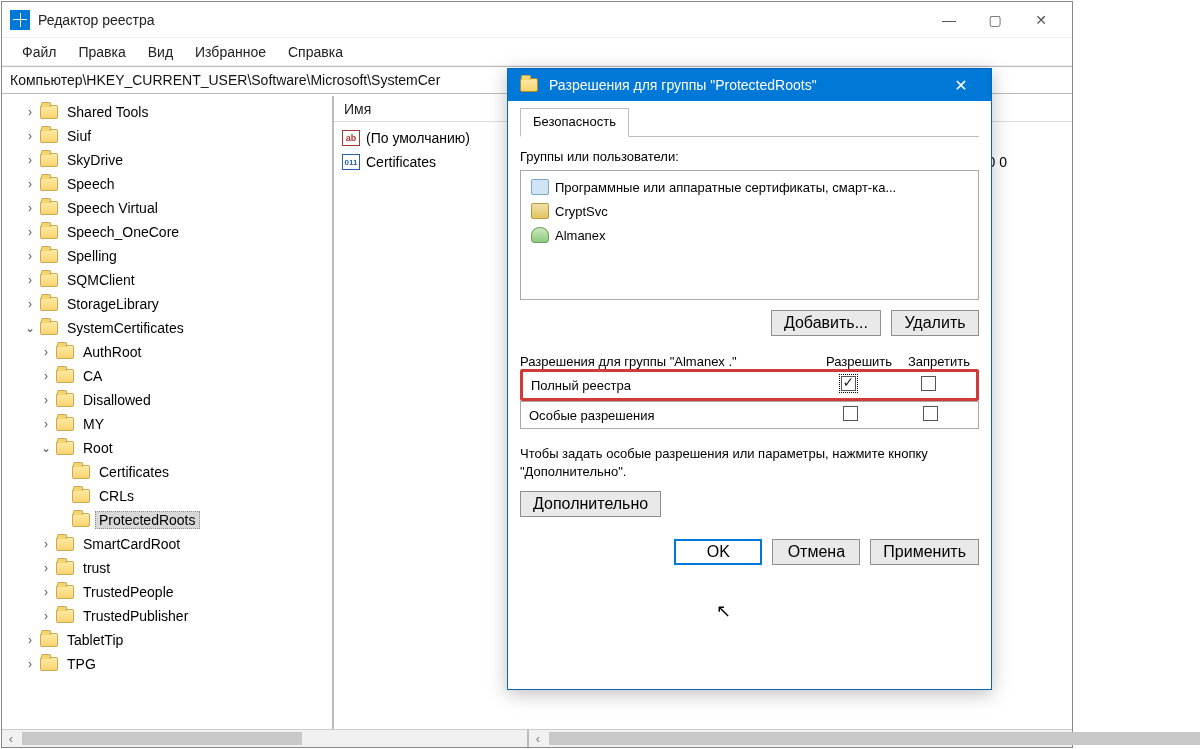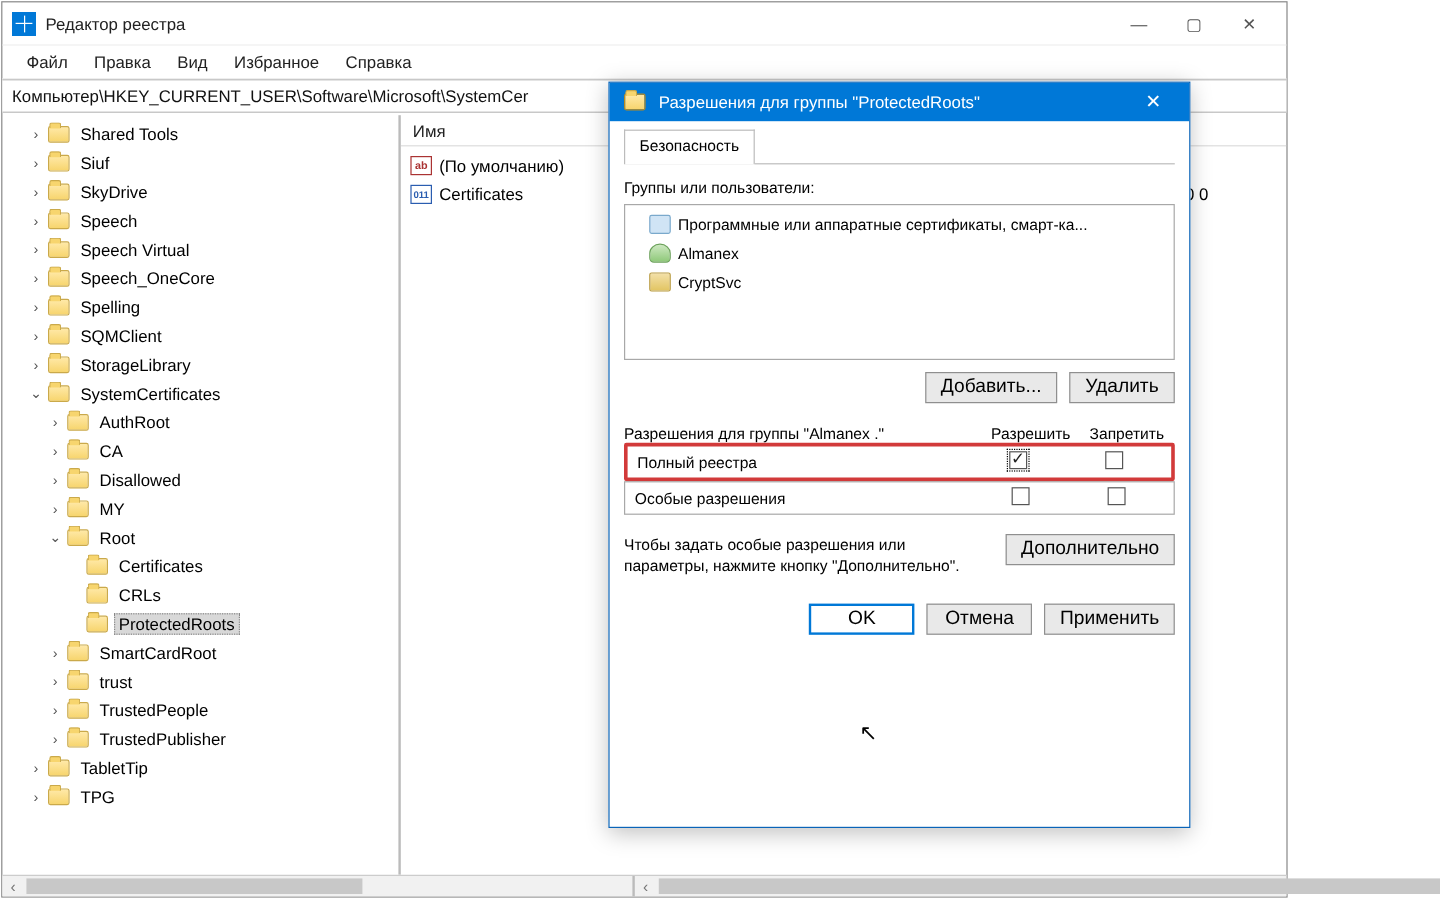--- a/index.html
+++ b/index.html
@@ -59,40 +59,40 @@
   
   .dialog { position:absolute; left:505px; top:66px; width:485px; height:622px; background:#fff; border:1px solid #0a64b8; box-shadow:0 4px 18px rgba(0,0,0,0.25); }
   .dlg-titlebar { height:32px; background:#0078d7; color:#fff; display:flex; align-items:center; padding:0 10px; }
   .dlg-titlebar .folder-icon { border-color:#b88a1e; }
   .dlg-titlebar .title { flex:1; font-size:14px; padding-left:6px; }
   .dlg-close { width:40px; height:32px; display:flex; align-items:center; justify-content:center; font-size:16px; }
   .dlg-body { padding:6px 12px 12px; }
   .tab-strip { height:30px; border-bottom:1px solid #bcbcbc; display:flex; }
   .tab { border:1px solid #bcbcbc; border-bottom:1px solid #fff; background:#fff; padding:5px 12px; font-size:13px; position:relative; top:1px; }
   .group-label { font-size:13px; margin:12px 0 6px; }
-  .users-list { border:1px solid #a8a8a8; height:130px; background:#fff; padding:4px 20px; }
+  .users-list { border:1px solid #a8a8a8; height:130px; background:#fff; padding:4px 10px; }
   .user-row { display:flex; align-items:center; height:24px; font-size:13px; gap:6px; }
   .user-icon { width:18px; height:16px; background:#d0e4f5; border:1px solid #7aa9cc; border-radius:2px; }
   .user-icon.person { background:linear-gradient(#cde8c1,#8fc97a); border-color:#6ba15a; border-radius:50% 50% 4px 4px; }
   .user-icon.group { background:linear-gradient(#f3e0a8,#e2c563); border-color:#b89a3e; }
   .btn-row { display:flex; justify-content:flex-end; gap:10px; margin-top:10px; }
   .btn { min-width:88px; height:26px; border:1px solid #8f8f8f; background:#e9e9e9; font-size:16px; padding:0 12px; display:inline-flex; align-items:center; justify-content:center; }
   .btn.primary { border:2px solid #0078d7; background:#fff; }
   .perm-header { display:flex; margin-top:18px; font-size:13px; }
   .perm-header .spacer { flex:1; }
   .perm-header .col { width:80px; text-align:center; }
   .perm-table { border:1px solid #a8a8a8; border-top:none; }
   .perm-table.hl { border:3px solid #d23a3a; border-radius:2px; }
   .perm-row { display:flex; align-items:center; height:26px; padding:0 8px; font-size:13px; }
   .perm-row .pname { flex:1; }
   .perm-row .pcol { width:80px; text-align:center; }
   .chk { width:15px; height:15px; border:1px solid #555; display:inline-block; position:relative; background:#fff; }
   .chk.checked::after { content:"✓"; position:absolute; top:-3px; left:1px; font-size:14px; color:#222; }
   .chk.focus { outline:1px dotted #000; outline-offset:1px; }
-  .advanced-row { display:flex; align-items:flex-start; gap:10px; margin-top:16px; }
+  .advanced-row { display:flex; align-items:flex-start; gap:10px; margin-top:16px;flex-direction:column; }
   .advanced-row .txt { flex:1; font-size:13px; line-height:1.4; }
   .dlg-buttons { display:flex; justify-content:flex-end; gap:10px; margin-top:22px; }
   .cursor { position:absolute; left:714px; top:598px; font-size:18px; pointer-events:none; }
 </style>
 </head>
 <body>
 
 <div class="window">
 
   <div class="titlebar">
@@ -331,26 +331,26 @@
       <div class="tab-strip">
         <div class="tab">Безопасность</div>
       </div>
       <div class="group-label">Группы или пользователи:</div>
       <div class="users-list" id="users-list">
           <div class="user-row">
             <span class="user-icon "></span>
             <span>Программные или аппаратные сертификаты, смарт-ка...</span>
           </div>
           <div class="user-row">
+            <span class="user-icon group"></span>
+            <span>CryptSvc</span>
+          </div>
+          <div class="user-row">
             <span class="user-icon person"></span>
             <span>Almanex</span>
-          </div>
-          <div class="user-row">
-            <span class="user-icon group"></span>
-            <span>CryptSvc</span>
           </div>
         </div>
       <div class="btn-row">
         <div class="btn">Добавить...</div>
         <div class="btn">Удалить</div>
       </div>
 
       <div class="perm-header">
         <div class="spacer">Разрешения для группы "Almanex ."</div>
         <div class="col">Разрешить</div>

